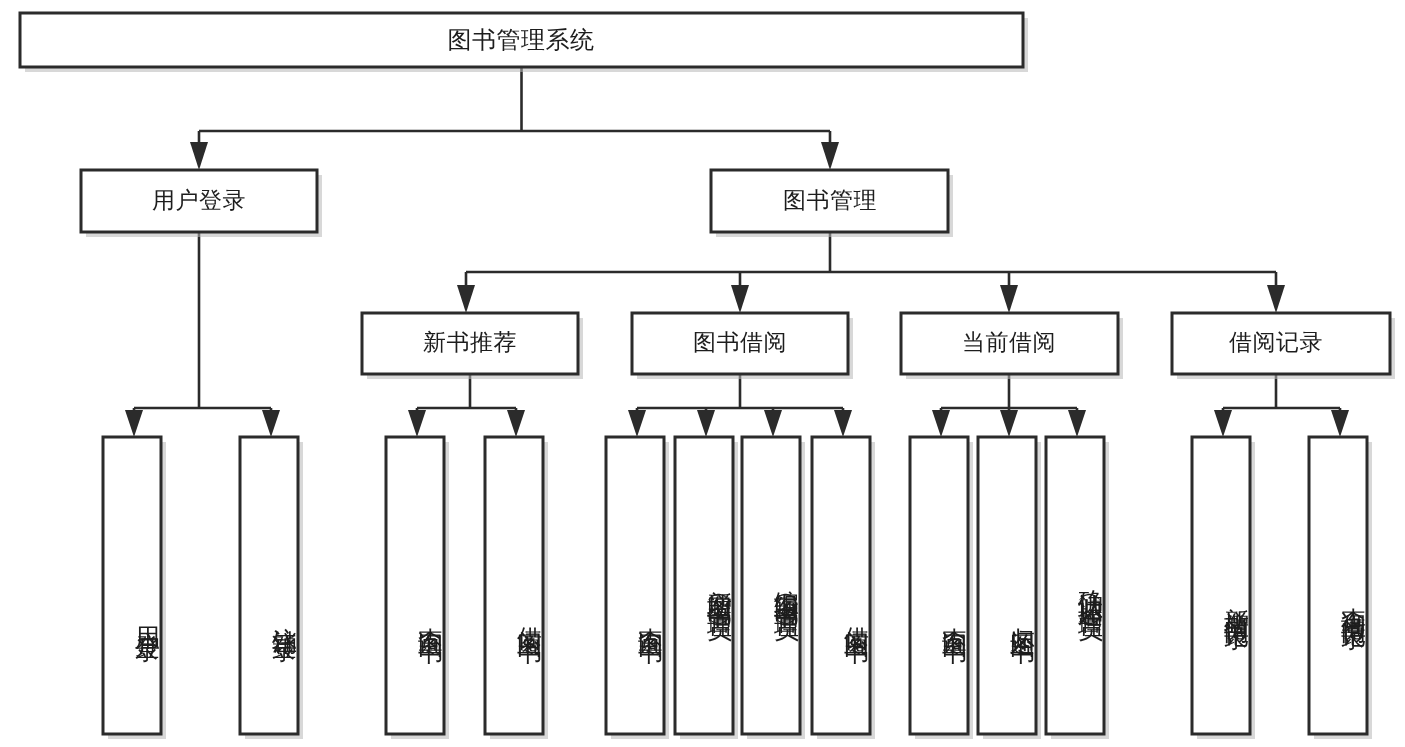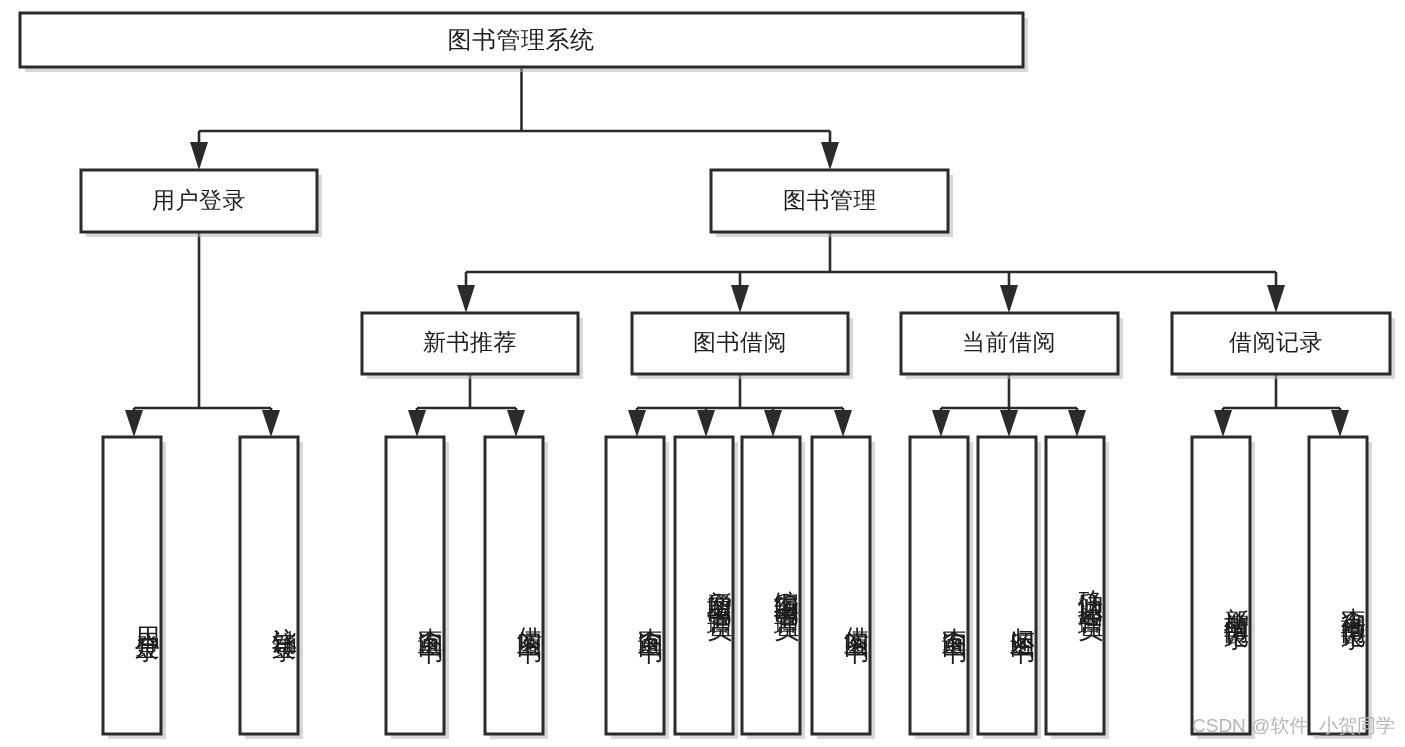--- a/index.html
+++ b/index.html
@@ -201,14 +201,13 @@
   <div class="vlabel" style="left:606px;top:500px;width:58px;height:230px;">查询图书</div>
   <div class="vlabel" style="left:675px;top:443px;width:58px;height:290px;">新增图书（管理员）</div>
   <div class="vlabel" style="left:742px;top:443px;width:58px;height:290px;">编辑图书（管理员）</div>
   <div class="vlabel" style="left:812px;top:500px;width:58px;height:230px;">借阅图书</div>
   <div class="vlabel" style="left:910px;top:500px;width:58px;height:230px;">查询图书</div>
   <div class="vlabel" style="left:978px;top:500px;width:58px;height:230px;">归还图书</div>
   <div class="vlabel" style="left:1046px;top:443px;width:58px;height:290px;">确认归还（管理员）</div>
   <div class="vlabel" style="left:1192px;top:466px;width:58px;height:265px;">新增借阅记录</div>
   <div class="vlabel" style="left:1309px;top:466px;width:58px;height:265px;">查询借阅记录</div>
 
-  <div class="watermark">CSDN @软件_小贺同学</div>
 </div>
 
 </body></html>

